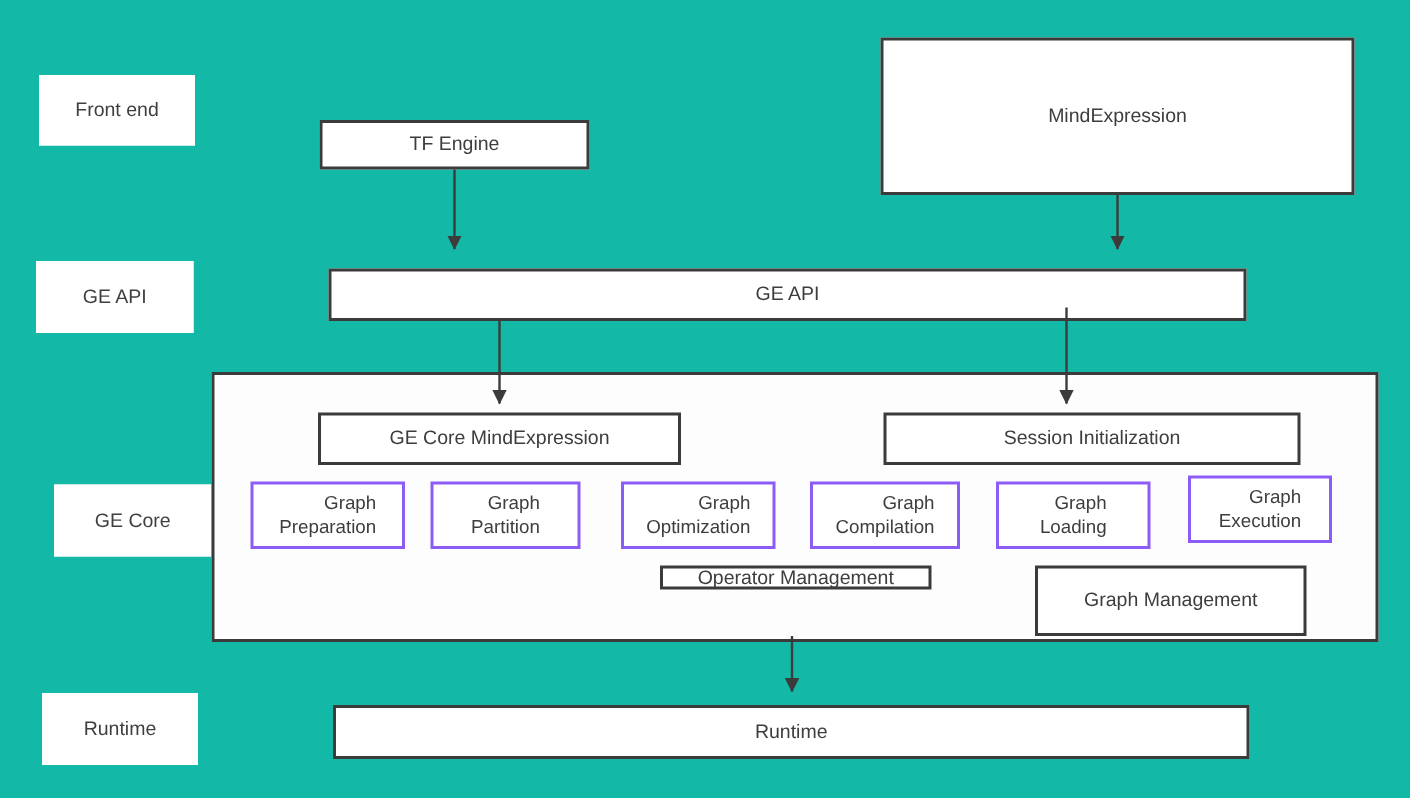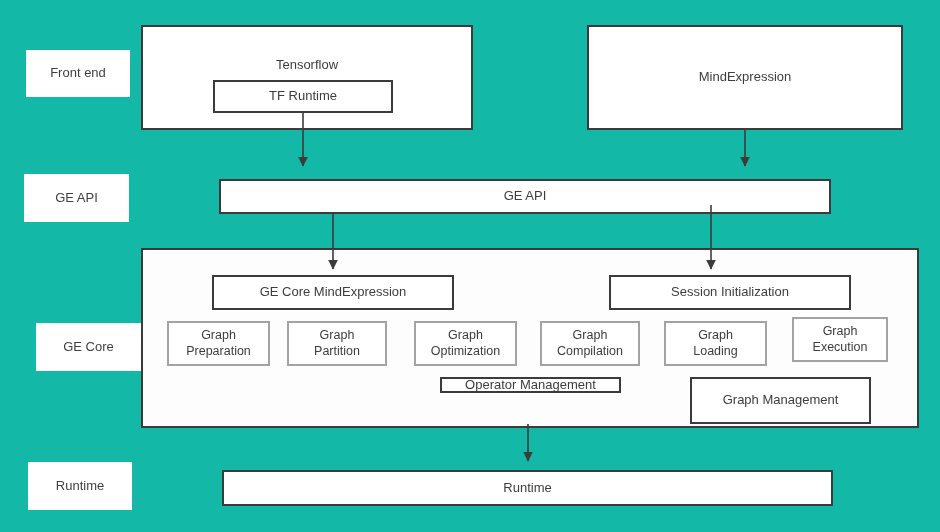--- a/index.html
+++ b/index.html
@@ -49,22 +49,23 @@
     border: 2px solid #3b3b3b;
     font-size: 13px;
   }
   
   .panel {
     border: 2px solid #3b3b3b;
     background: #fdfdfd;
   }
   
   .module {
-    border: 2px solid #a3a3a3;
+    border: 2px solid #8b5cf6;
     font-size: 12.5px;
+    text-align: right;
   }
   .module-wide {
     border: 2px solid #3b3b3b;
     font-size: 13px;
   }
   .connector {
     position: absolute;
   }
   .connector svg { display: block; overflow: visible; }
 </style>
@@ -82,43 +83,40 @@
   </div>
 
   <div class="box rail-label" style="left:24px; top:323px; width:105px; height:48px;margin-left:12px;">
     <span>GE Core</span>
   </div>
 
   <div class="box rail-label" style="left:28px; top:462px; width:104px; height:48px;">
     <span>Runtime</span>
   </div>
 
-  <div class="box frame" style="left:141px; top:25px; width:332px; height:105px;">
-    <span>Tensorflow</span>
-  </div>
 
   <div class="box module-wide" style="left:213px; top:80px; width:180px; height:33px;">
-    <span>TF Runtime</span>
+    <span>TF Engine</span>
   </div>
 
   <div class="box frame frame-me" style="left:587px; top:25px; width:316px; height:105px;">
     <span>MindExpression</span>
   </div>
 
   <div class="box bar" style="left:219px; top:179px; width:612px; height:35px;">
     <span>GE API</span>
   </div>
 
   <div class="panel" style="position:absolute; left:141px; top:248px; width:774px; height:176px;"></div>
 
   <div class="box module-wide" style="left:212px; top:275px; width:242px; height:35px;">
     <span>GE Core MindExpression</span>
   </div>
 
-  <div class="box module-wide" style="left:589px; top:275px; width:242px; height:35px;margin-left:20px;">
+  <div class="box module-wide" style="left:589px; top:275px; width:278px; height:35px;">
     <span>Session Initialization</span>
   </div>
 
   <div class="box module" style="left:167px; top:321px; width:103px; height:45px;">
     <span>Graph
 Preparation</span>
   </div>
 
   <div class="box module" style="left:287px; top:321px; width:100px; height:45px;">
     <span>Graph

